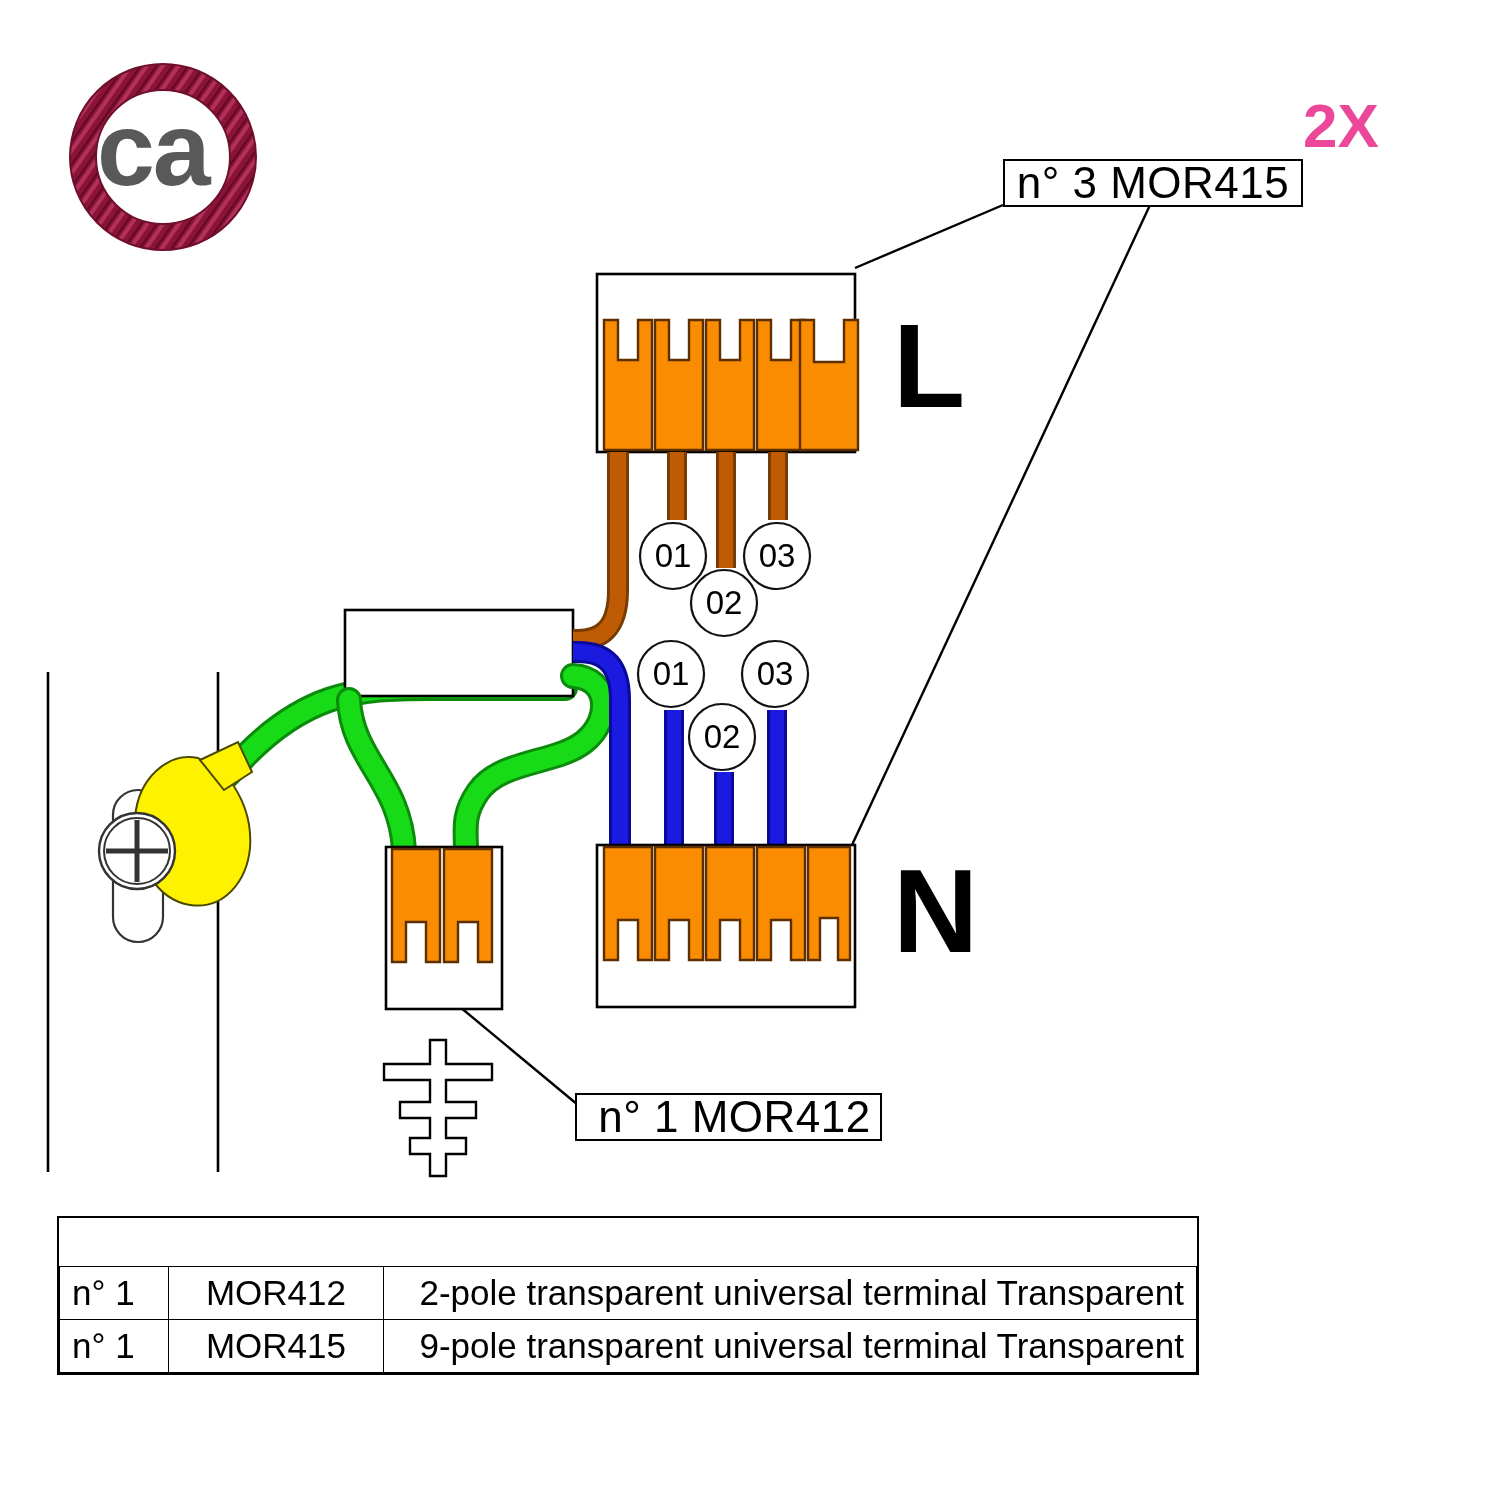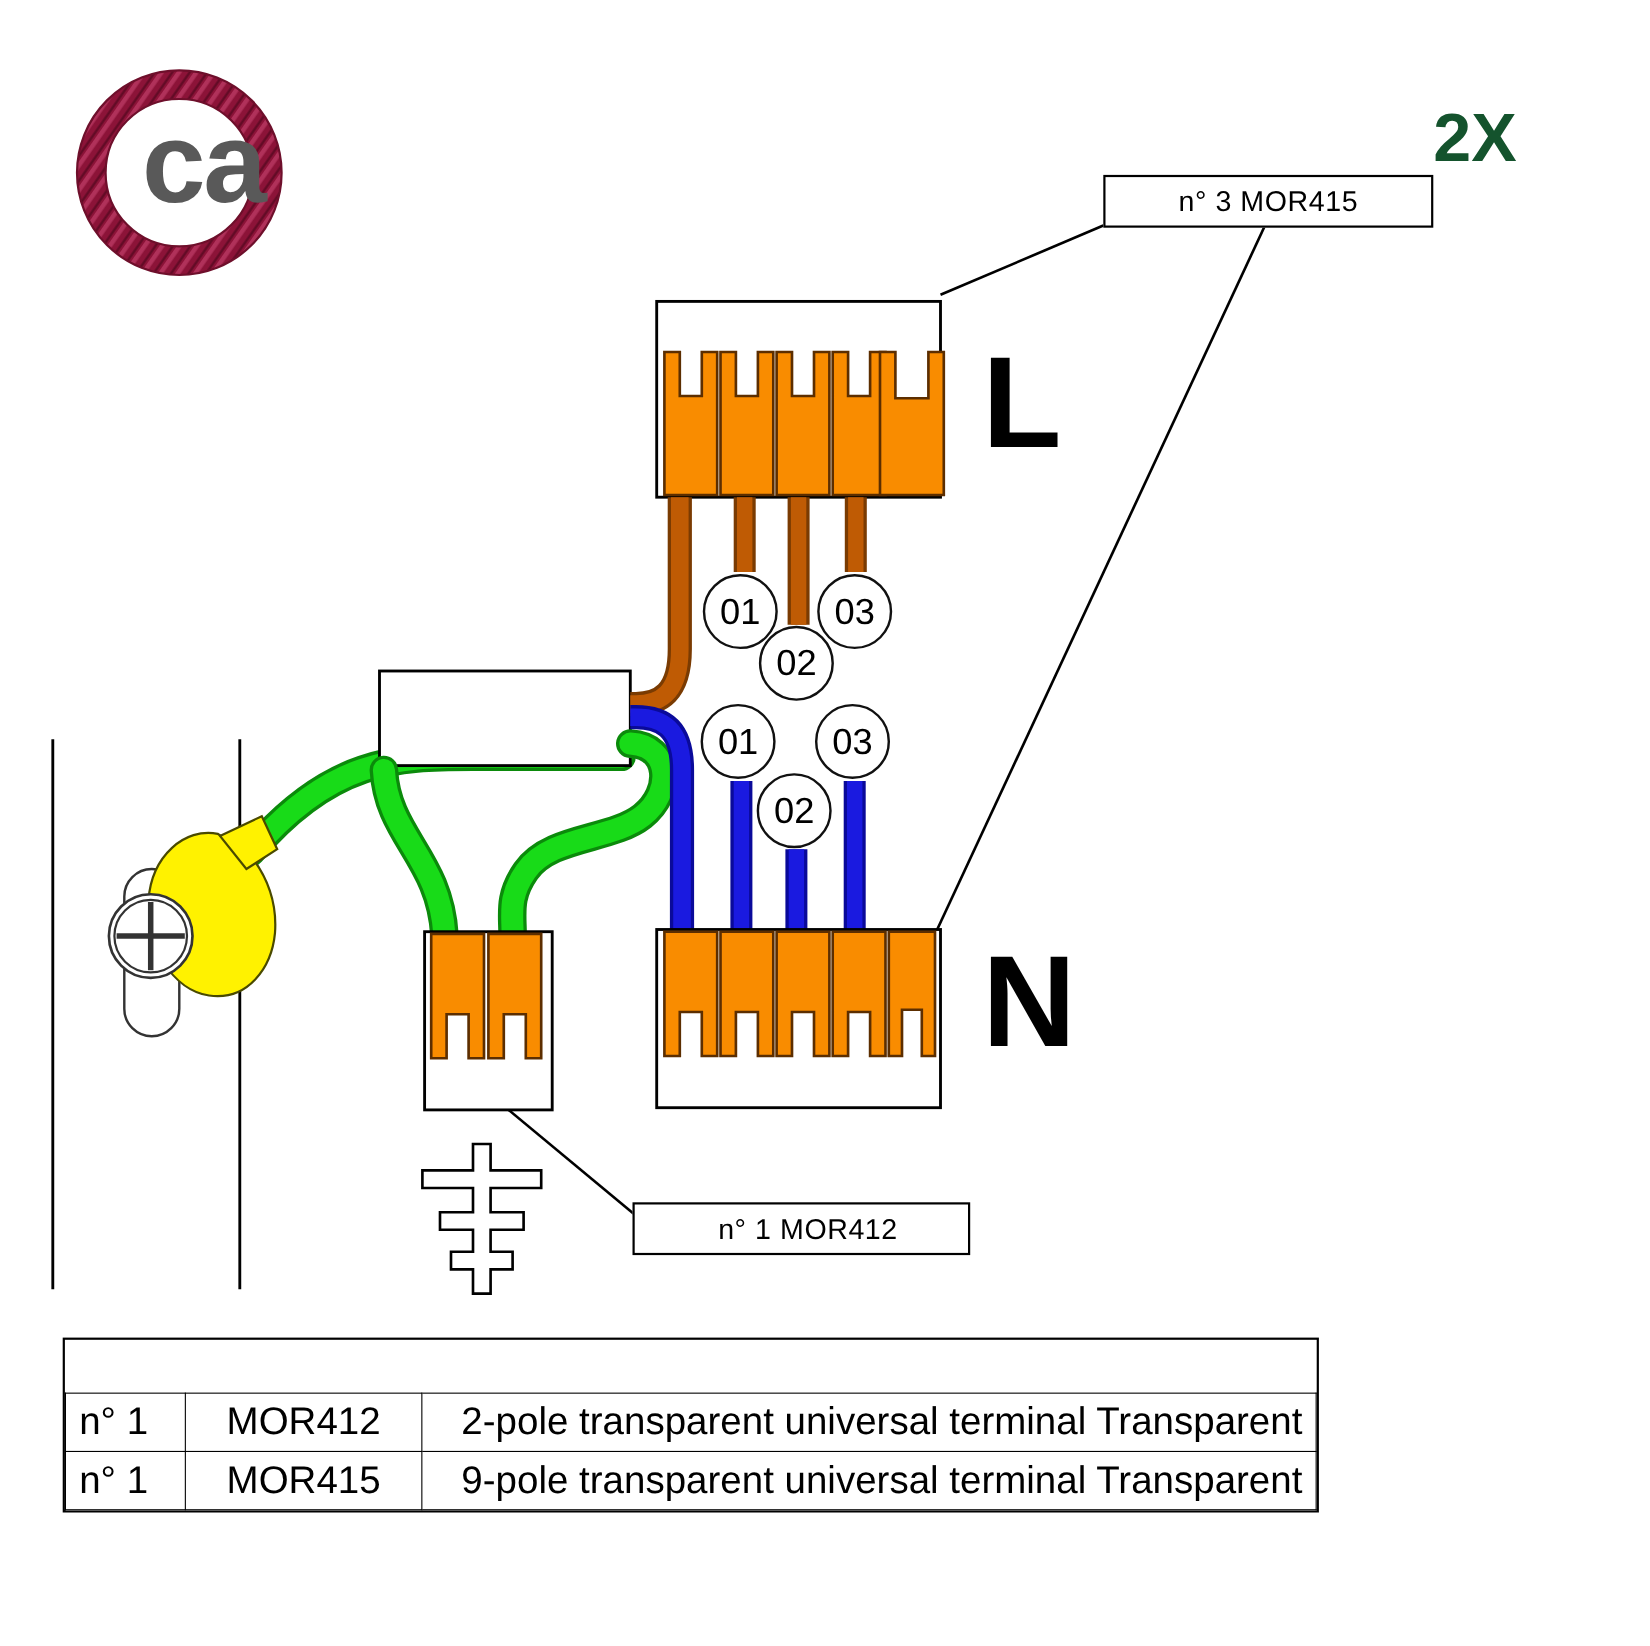--- a/index.html
+++ b/index.html
@@ -2,35 +2,35 @@
 <html><head>
 <meta charset="utf-8">
 <style>
   html,body{margin:0;padding:0;background:#ffffff;}
   body{width:1500px;height:1496px;overflow:hidden;
        font-family:"Liberation Sans","DejaVu Sans",sans-serif;color:#000;}
   #stage{position:relative;width:1500px;height:1496px;background:#fff;}
   svg.layer{position:absolute;left:0;top:0;width:1500px;height:1496px;}
   .lbl-box{position:absolute;border:2px solid #000;background:#fff;
            display:flex;align-items:center;justify-content:center;
-           font-size:26px;letter-spacing:.5px;white-space:nowrap;box-sizing:border-box;}
+           font-size:44px;letter-spacing:.5px;white-space:nowrap;box-sizing:border-box;}
   .phase-letter{position:absolute;font-size:118px;font-weight:bold;line-height:1;
                 color:#000;}
-  .multiplier{position:absolute;font-size:62px;font-weight:bold;color:#14532d;}
+  .multiplier{position:absolute;font-size:62px;font-weight:bold;color:#ec4899;}
   .circ-num{font-size:33px;font-family:"Liberation Sans",sans-serif;}
   #legend{position:absolute;left:57px;top:1216px;width:1138px;
           border:2px solid #000;border-collapse:collapse;}
   #legend table{border-collapse:collapse;width:100%;margin-top:48px;}
   #legend td{border:1.5px solid #000;font-size:35px;padding:6px 12px;
              white-space:nowrap;background:#fff;}
   #legend td.c0{width:84px;text-align:left;}
   #legend td.c1{width:190px;text-align:center;}
   #legend td.c2{text-align:right;}
   .logo-txt{position:absolute;font-size:104px;font-weight:bold;color:#595959;
-            letter-spacing:-2px;line-height:1;margin-left:32px;}
+            letter-spacing:-2px;line-height:1;}
 </style>
 </head>
 <body>
 
 <div id="stage">
 
   <svg class="layer" viewBox="0 0 1500 1496" preserveAspectRatio="none">
     <defs>
       <pattern id="ropepat" width="13" height="13" patternUnits="userSpaceOnUse" patternTransform="rotate(35)">
         <rect width="13" height="13" fill="#8C1338"></rect>

